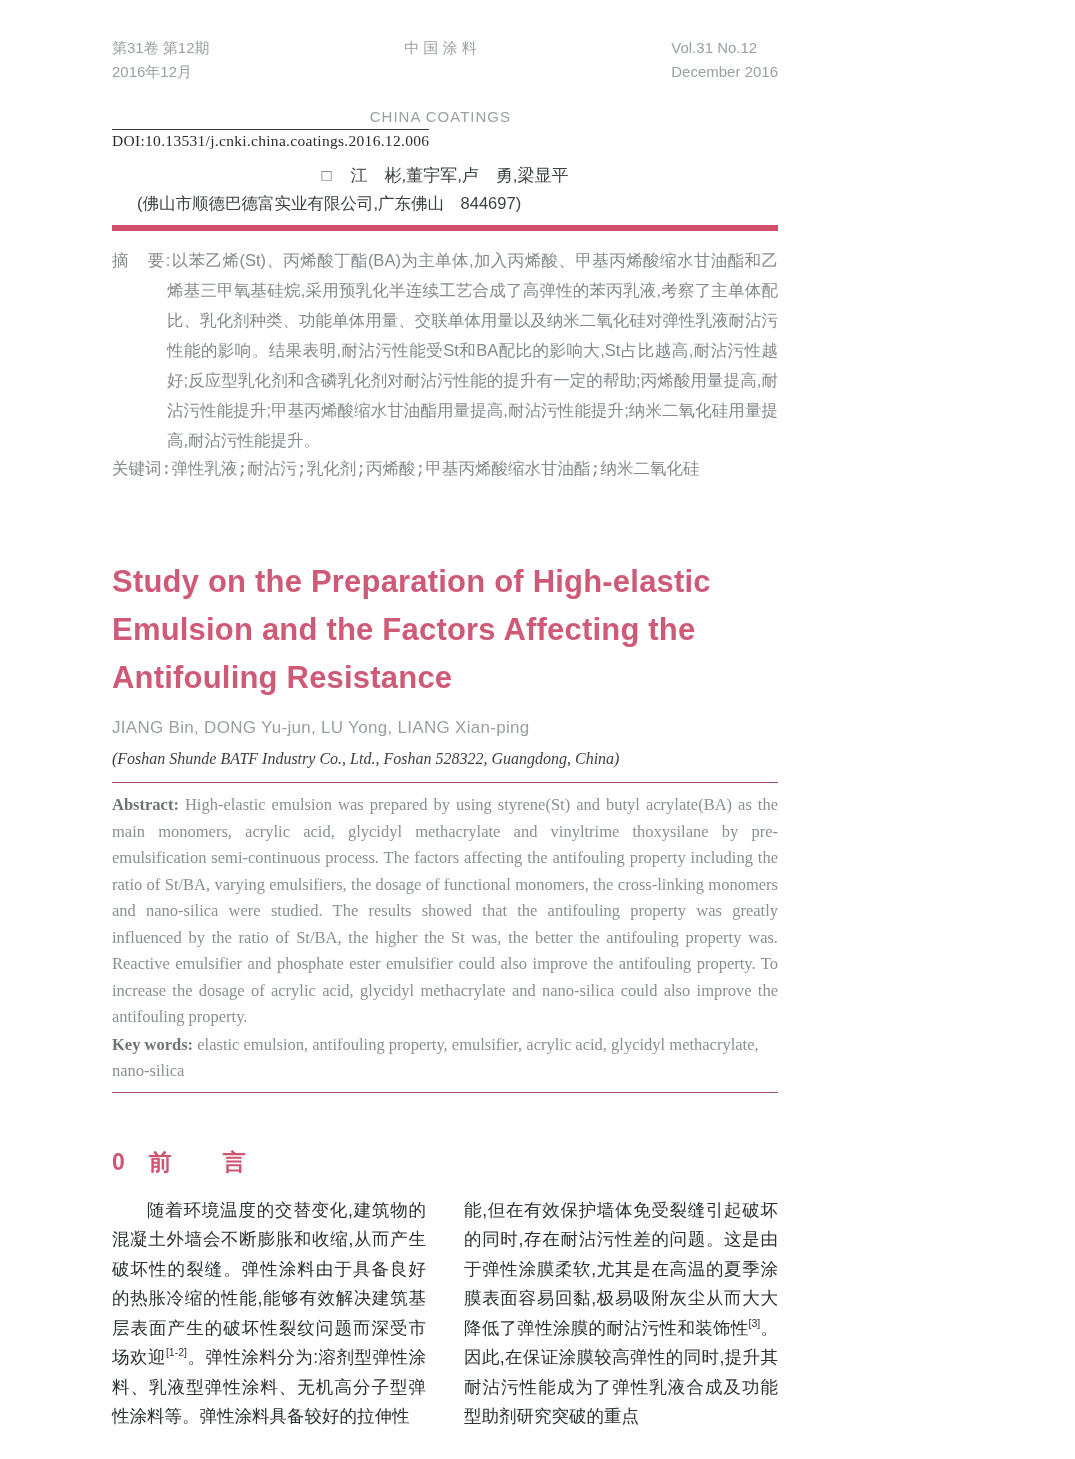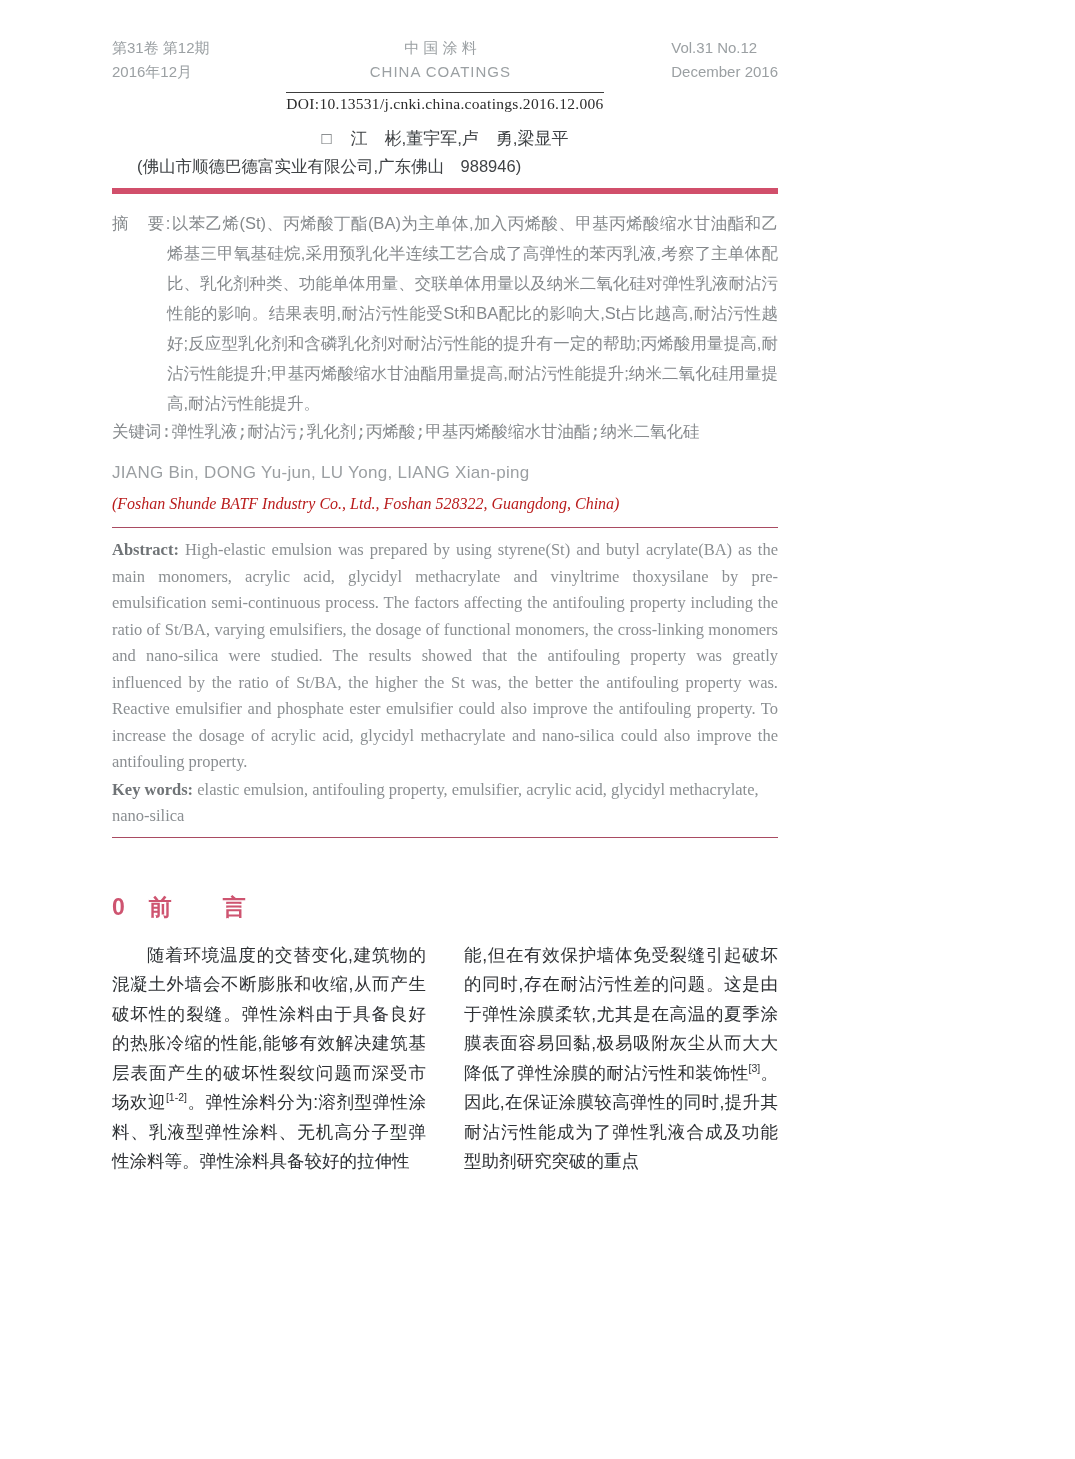--- a/index.html
+++ b/index.html
@@ -18,22 +18,22 @@
     font-family:"Liberation Sans","DejaVu Sans",sans-serif;
     color:var(--body-dark);
   }
   .page{width:890px;height:1459px;padding:36px 112px 0 112px;}
 
   
   .hdr{display:flex;justify-content:space-between;align-items:flex-start;
        color:var(--gray-header);font-size:15px;line-height:24px;}
   .hdr-center{text-align:center;}
   .hdr-right{text-align:left;}
-  .hdr .en{letter-spacing:1px;}
-  .doi{margin-top:8px;text-align:center;}
+  .hdr .en{letter-spacing:1px;margin-top:45px;}
+  .doi{margin-top:0;}
   .doi span{
     display:inline-block;border-top:1px solid #3c3c3c;padding-top:2px;
     font-family:"Liberation Serif","DejaVu Serif",serif;
     font-size:15.5px;color:#2b2b2b;letter-spacing:0.3px;
   }
 
   
   .title-cn{
     margin-top:138px;color:var(--accent-pink);
     font-size:48px;font-weight:900;line-height:64px;letter-spacing:3px;
@@ -57,21 +57,21 @@
   .class-row .c3{flex:1 1 auto;}
 
   
   .title-en{
     margin-top:74px;color:#cf5a78;font-weight:bold;
     font-size:31px;line-height:48px;letter-spacing:0.2px;
   }
   .authors-en{margin-top:16px;font-size:17px;color:#9b9fa2;letter-spacing:0.3px;}
   .affil-en{
     margin-top:12px;font-family:"Liberation Serif","DejaVu Serif",serif;
-    font-style:italic;font-size:16px;color:#b91c1c;
+    font-style:italic;font-size:16px;color:#404040;
   }
   .rule{margin-top:14px;border-top:1px solid var(--rule-pink);}
   .abstract-en{
     margin-top:9px;font-family:"Liberation Serif","DejaVu Serif",serif;
     font-size:16.5px;line-height:26.5px;color:var(--gray-serif);text-align:justify;
   }
   .keywords-en{
     margin-top:1px;font-family:"Liberation Serif","DejaVu Serif",serif;
     font-size:16.5px;line-height:26px;color:var(--gray-serif);
   }
@@ -113,29 +113,30 @@
 
   <div class="doi">
     <span>DOI:10.13531/j.cnki.china.coatings.2016.12.006</span>
   </div>
 
 
   <div class="authors-cn">
     <span class="marker">□</span>
     <span>江　彬,董宇军,卢　勇,梁显平</span>
   </div>
-  <div class="affil-cn">(佛山市顺德巴德富实业有限公司,广东佛山　988946)</div>
+  <div class="affil-cn">(佛山市顺德巴德富实业有限公司,广东佛山　844697)</div>
 
   <div class="pink-bar"></div>
 
   <p class="abstract-cn"><span class="label">摘　要:</span><span>以苯乙烯(St)、丙烯酸丁酯(BA)为主单体,加入丙烯酸、甲基丙烯酸缩水甘油酯和乙烯基三甲氧基硅烷,采用预乳化半连续工艺合成了高弹性的苯丙乳液,考察了主单体配比、乳化剂种类、功能单体用量、交联单体用量以及纳米二氧化硅对弹性乳液耐沾污性能的影响。结果表明,耐沾污性能受St和BA配比的影响大,St占比越高,耐沾污性越好;反应型乳化剂和含磷乳化剂对耐沾污性能的提升有一定的帮助;丙烯酸用量提高,耐沾污性能提升;甲基丙烯酸缩水甘油酯用量提高,耐沾污性能提升;纳米二氧化硅用量提高,耐沾污性能提升。</span></p>
 
   <p class="keywords-cn"><span class="label">关键词:</span><span>弹性乳液;耐沾污;乳化剂;丙烯酸;甲基丙烯酸缩水甘油酯;纳米二氧化硅</span></p>
 
 
+  <h2 class="title-en">Study on the Preparation of High-elastic Emulsion and the Factors Affecting the Antifouling Resistance</h2>
   <div class="authors-en">JIANG Bin, DONG Yu-jun, LU Yong, LIANG Xian-ping</div>
   <div class="affil-en">(Foshan Shunde BATF Industry Co., Ltd., Foshan 528322, Guangdong, China)</div>
 
   <div class="rule"></div>
 
   <p class="abstract-en"><span class="label-en">Abstract:</span> <span>High-elastic emulsion was prepared by using styrene(St) and butyl acrylate(BA) as the main monomers, acrylic acid, glycidyl methacrylate and vinyltrime thoxysilane by pre-emulsification semi-continuous process. The factors affecting the antifouling property including the ratio of St/BA, varying emulsifiers, the dosage of functional monomers, the cross-linking monomers and nano-silica were studied. The results showed that the antifouling property was greatly influenced by the ratio of St/BA, the higher the St was, the better the antifouling property was. Reactive emulsifier and phosphate ester emulsifier could also improve the antifouling property. To increase the dosage of acrylic acid, glycidyl methacrylate and nano-silica could also improve the antifouling property.</span></p>
 
   <p class="keywords-en"><span class="label-en">Key words:</span> <span>elastic emulsion, antifouling property, emulsifier, acrylic acid, glycidyl methacrylate, nano-silica</span></p>
 
   <div class="rule rule2"></div>

